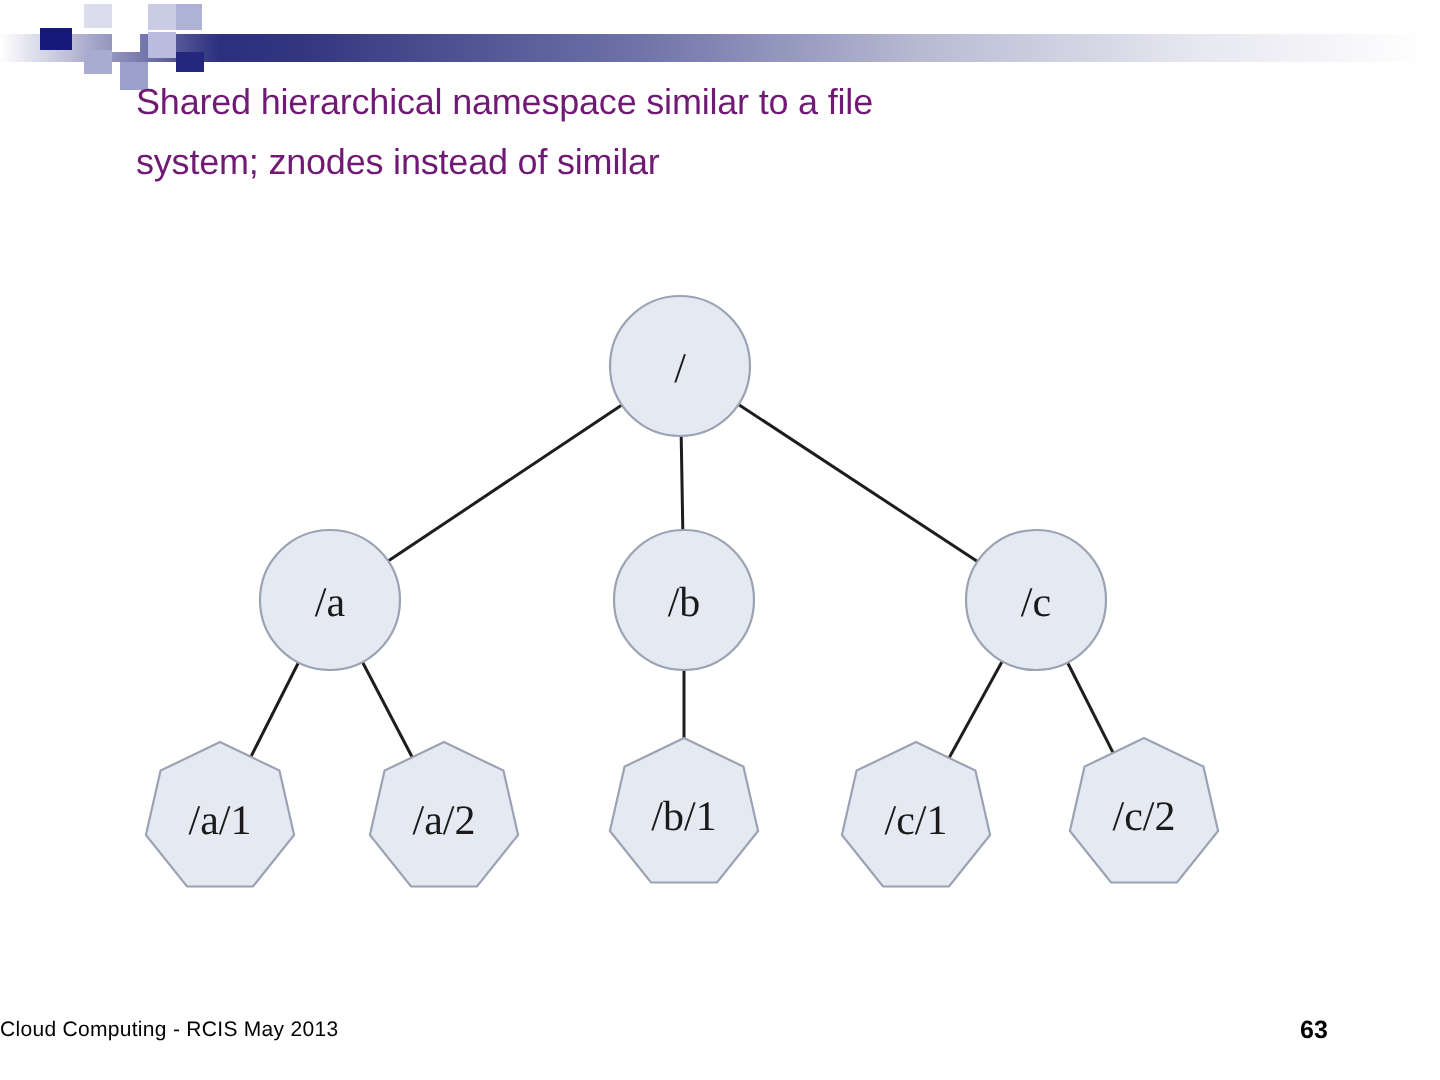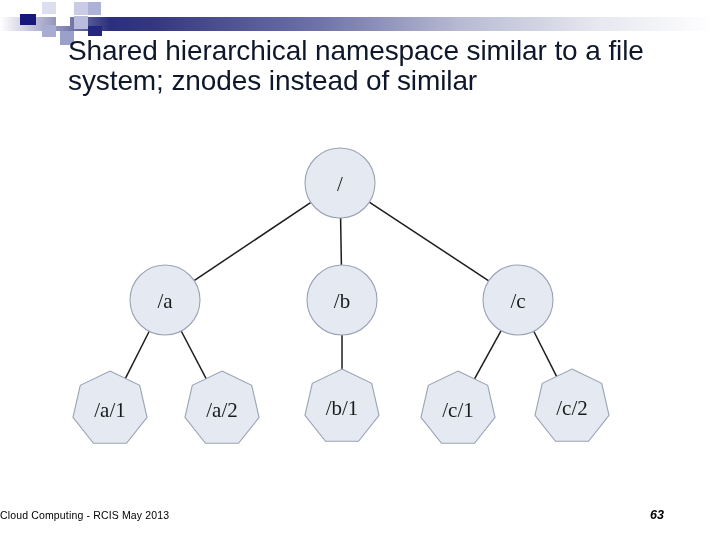--- a/index.html
+++ b/index.html
@@ -43,23 +43,23 @@
   }
 
   
   #title-block {
     position: absolute;
     left: 68px;
     top: 36px;
     width: 620px;
   }
   .title-line {
-    font-size: 28px;
+    font-size: 18px;
     line-height: 30px;
-    color: #0f172a;
+    color: #701a75;
     white-space: nowrap;
     letter-spacing: -0.1px;
   }
 
   
   #diagram {
     position: absolute;
     left: 0;
     top: 120px;
     width: 720px;
@@ -97,21 +97,20 @@
   }
   #page-number {
     position: absolute;
     left: 650px;
     top: 508px;
     width: 40px;
     text-align: left;
     font-size: 12.5px;
     font-weight: bold;
     color: #000000;
-    font-style: italic;
   }
 </style>
 </head>
 <body>
 
 <div id="header-band">
   <div id="gradient-bar"></div>
   <div id="deco-squares">
       <div class="deco-sq" style="left: 20px; top: 14px; width: 16px; height: 11px; background: rgb(22, 24, 122);"></div>
       <div class="deco-sq" style="left: 42px; top: 2px; width: 14px; height: 12px; background: rgb(220, 222, 238);"></div>

